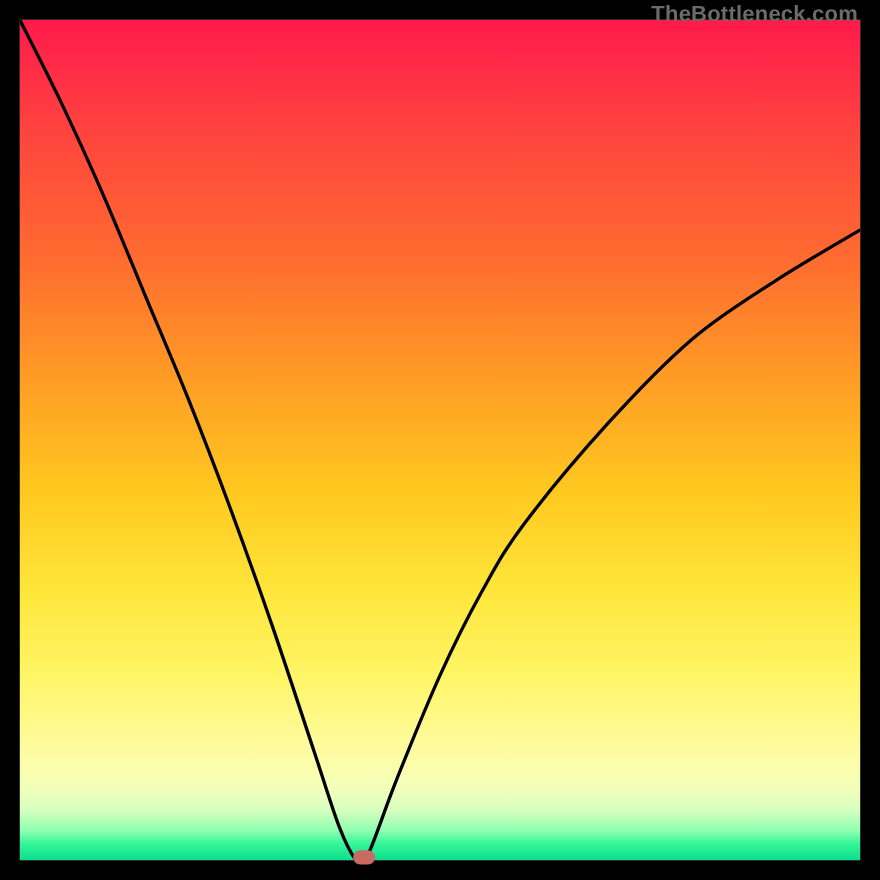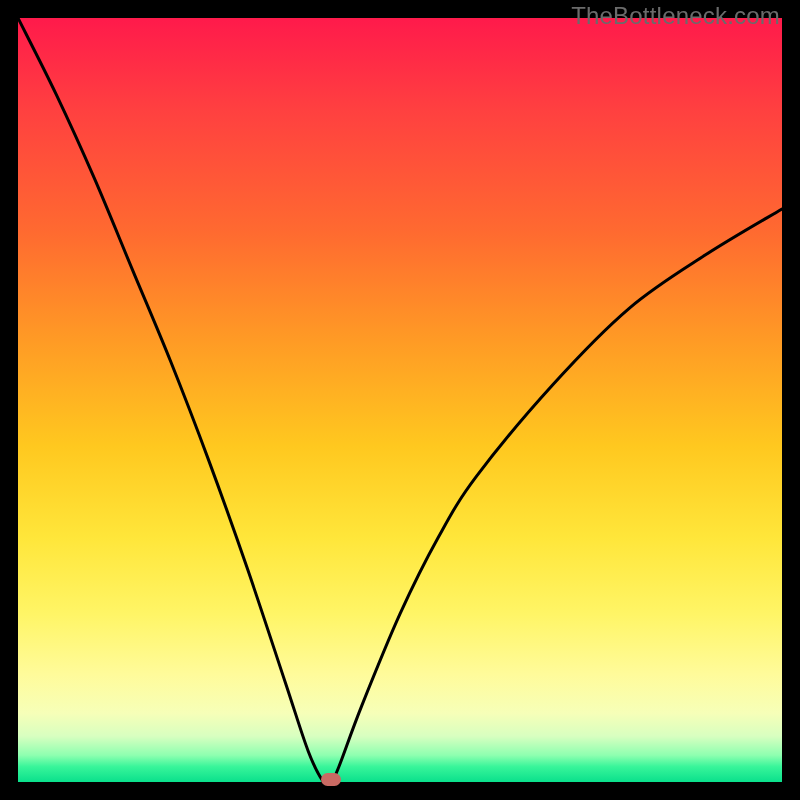--- a/index.html
+++ b/index.html
@@ -30,22 +30,22 @@
       #d8ffc0 94%,
       #8effb0 96.5%,
       #38f59a 98%,
       #0ae08c 100%
     );
   }
   .watermark {
     position: absolute;
     top: -16px;
     right: 2px;
-    font-size: 24px;
-    font-weight: 400;
+    font-size: 20px;
+    font-weight: 700;
     color: #6b6b6b;
     letter-spacing: 0.2px;
     z-index: 5;
     pointer-events: none;
   }
   svg.curve {
     position: absolute;
     left: 0;
     top: 0;
     width: 100%;

